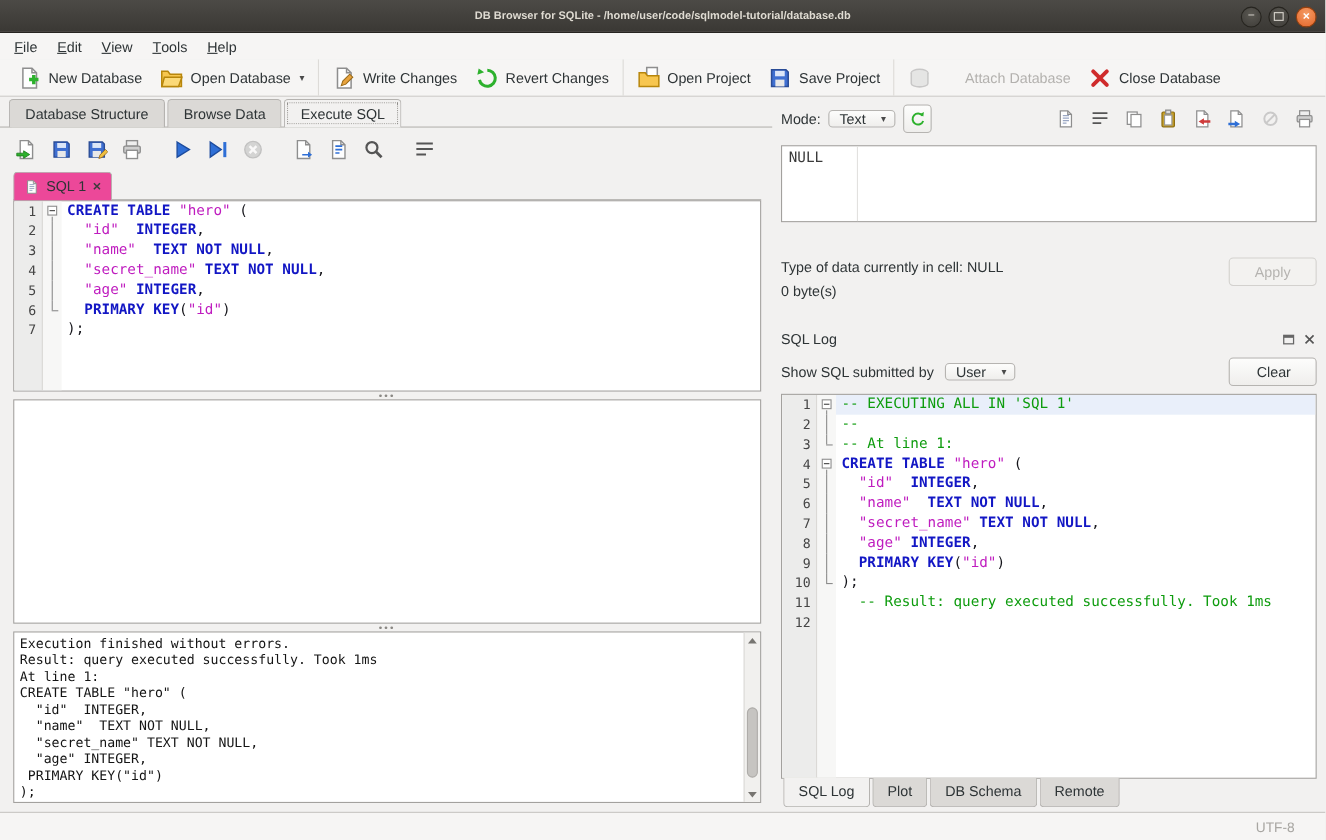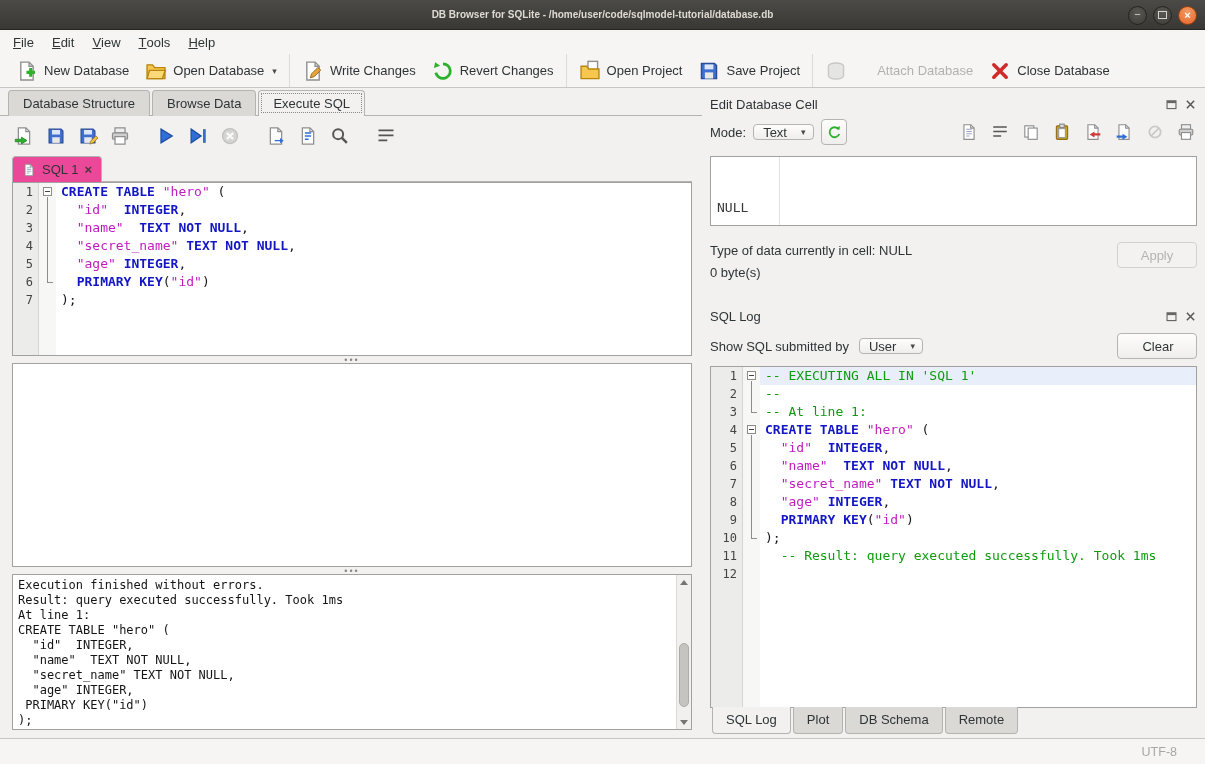--- a/index.html
+++ b/index.html
@@ -99,23 +99,23 @@
 
   .mode-row { height:32px; flex:0 0 32px; display:flex; align-items:center; gap:7px; }
   .combo { height:16px; border:1px solid #b6b4b1; border-radius:4px; background:linear-gradient(#fdfdfc,#efeeec); display:inline-flex; align-items:center; padding:0 7px 0 9px; gap:14px; cursor:default; }
   .combo-arrow { font-size:9px; color:#4a4a4a; }
   .minibtn { width:26px; height:26px; border:1px solid #b6b4b1; border-radius:4px; background:linear-gradient(#fdfdfc,#efeeec); padding:4px; cursor:default; }
   .cell-icons { margin-left:auto; display:flex; align-items:center; gap:9px; }
   .cell-icons .ibtn { width:22px; height:22px; padding:2px; }
 
   .cell-editor { height:70px; flex:0 0 70px; margin-top:8px; background:#fff; border:1px solid #a3a19e; position:relative; font-family:"DejaVu Sans Mono", monospace; font-size:13px; color:#3a3a3a; }
   .cell-vline { position:absolute; left:68px; top:0; bottom:0; width:1px; background:#e2e1df; }
-  .cell-content { position:absolute; left:6px; top:3px; white-space:pre;margin-top:40px; }
-
-  .type-row { margin-top:16px; display:flex; align-items:flex-start; flex:0 0 52px; }
+  .cell-content { position:absolute; left:6px; top:3px; white-space:pre; }
+
+  .type-row { margin-top:32px; display:flex; align-items:flex-start; flex:0 0 52px; }
   .type-texts { flex:1; }
   .type-line { height:22px; line-height:18px; }
   .btn { height:26px; min-width:80px; border:1px solid #b6b4b1; border-radius:4px; background:linear-gradient(#fdfdfc,#efeeec); display:inline-flex; align-items:center; justify-content:center; padding:0 14px; cursor:default; }
   .btn.disabled { background:#f3f2f0; color:#b5b3b0; border-color:#d3d1ce; }
 
   .log-header { margin-top:10px; }
   .log-controls { height:36px; flex:0 0 36px; display:flex; align-items:center; gap:10px; }
   .log-controls .btn { margin-left:auto;padding-left:16px; }
   .logview { flex:1; min-height:0; margin-top:2px; }
   .logview .codes { overflow:hidden; }
@@ -368,36 +368,20 @@
             <div class="sb-up"></div>
             <div class="sb-thumb"></div>
             <div class="sb-down"></div>
           </div>
         </div>
       </div>
     </div>
 
     <div class="right">
 
-      <div class="dock-header">
-        <div class="dtitle">Edit Database Cell</div>
-        <div class="dock-icons">
-          <span class="icon">
-              <svg viewBox="0 0 16 16">
-                <rect x="2.5" y="3.5" width="11" height="9.5" fill="none" stroke="#666" stroke-width="1.4"></rect>
-                <rect x="2.5" y="3.5" width="11" height="2.8" fill="#666"></rect>
-              </svg>
-            </span>
-          <span class="icon">
-              <svg viewBox="0 0 16 16">
-                <path d="M3.5 3.5l9 9m0-9l-9 9" stroke="#555" stroke-width="1.8"></path>
-              </svg>
-            </span>
-        </div>
-      </div>
 
       <div class="mode-row">
         <span>Mode:</span>
         <div class="combo">
           <span>Text</span>
           <span class="combo-arrow">▾</span>
         </div>
         <div style="display:flex;gap:6px;">
             <div class="minibtn"><span class="icon"><svg viewBox="0 0 16 16">
                   <path d="M12.6 5.2a5 5 0 1 0 .7 4.8" fill="none" stroke="#2db12d" stroke-width="1.8"></path>

